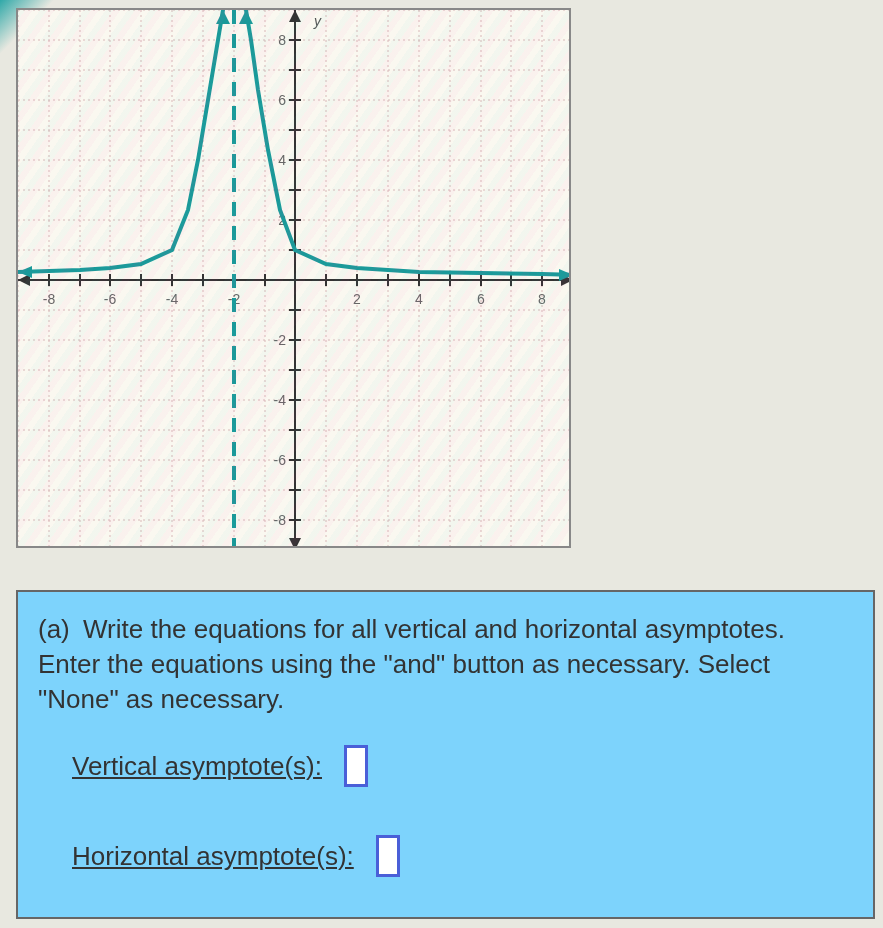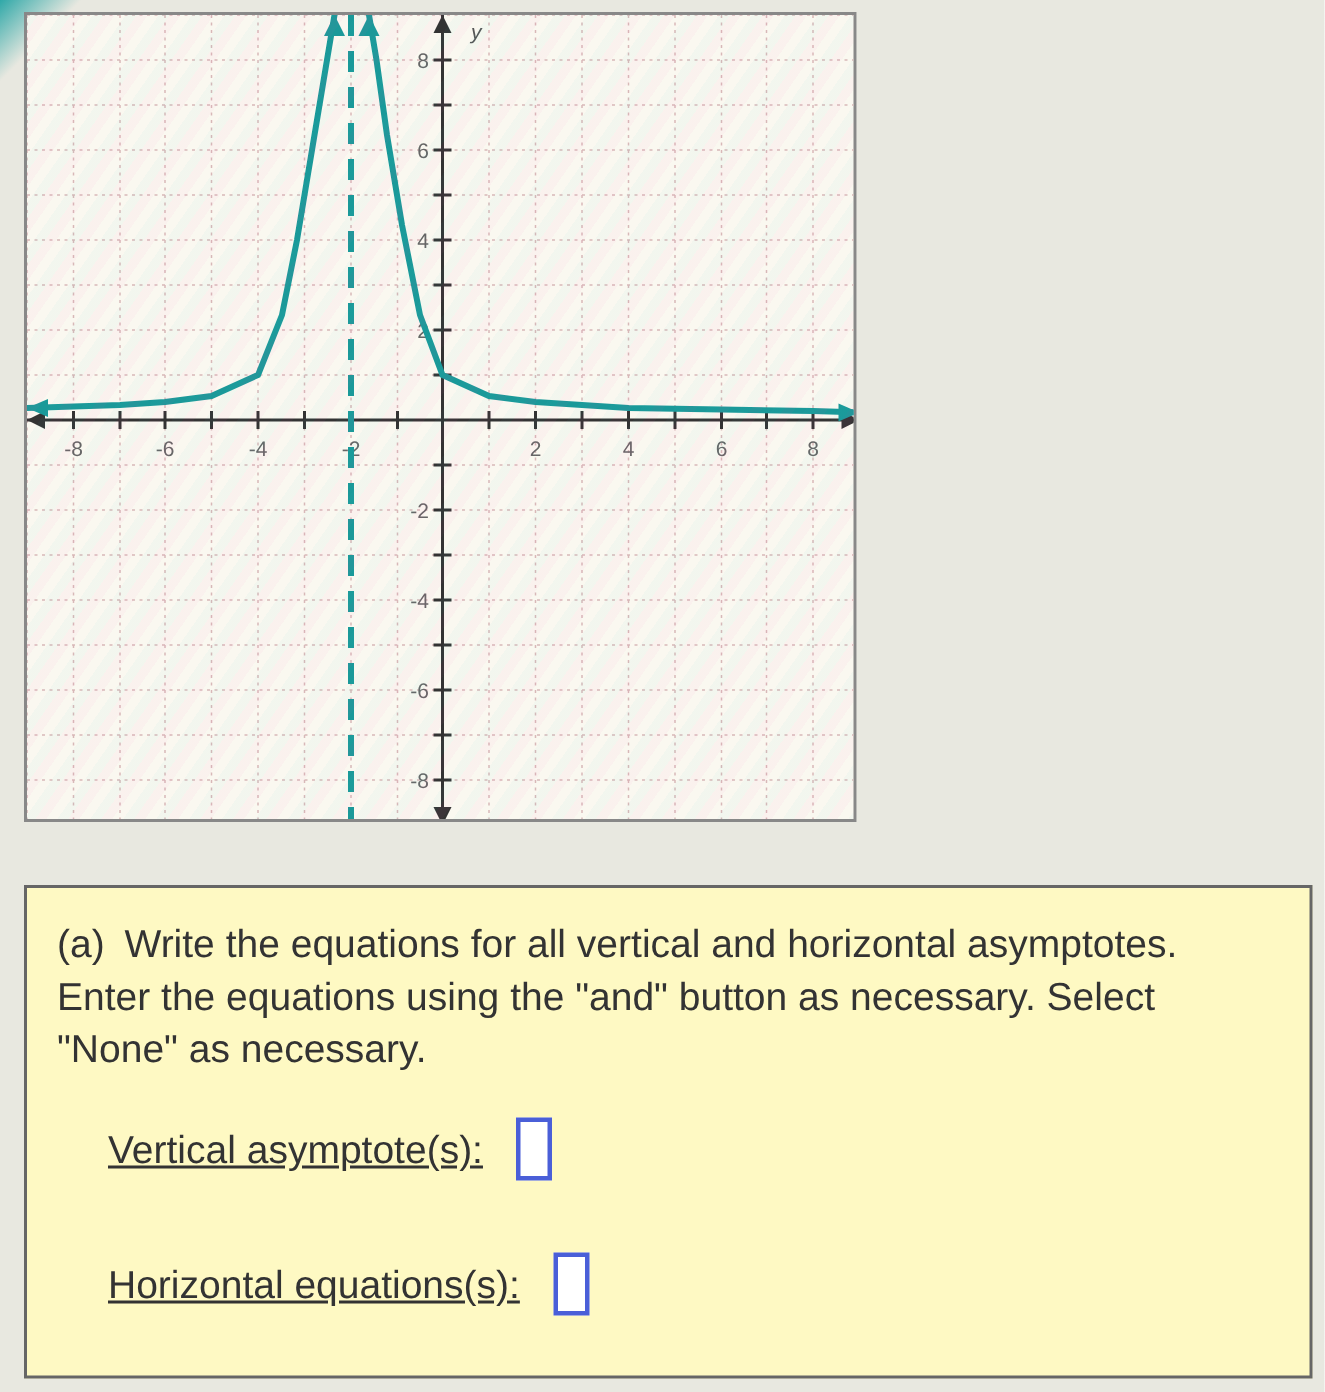--- a/index.html
+++ b/index.html
@@ -29,21 +29,21 @@
     pointer-events: none;
     position: absolute;
     inset: 0;
     background:
       repeating-linear-gradient(125deg, rgba(60,200,200,0.04) 0 6px, rgba(255,80,180,0.04) 6px 12px, rgba(255,255,255,0) 12px 18px);
   }
   .question-box {
     margin: 0 8px 0 8px;
     border: 2px solid #666;
     padding: 20px 20px 40px 20px;
-    background: #fef9c3;
+    background: #7dd3fc;
     font-size: 26px;
     color: #333;
     line-height: 1.35;
   }
   .question-text {
     margin-bottom: 28px;
   }
   .question-text .part-label {
     display: inline-block;
     vertical-align: top;
@@ -212,18 +212,18 @@
   <div class="question-box">
     <div class="question-text">
       <span class="part-label">(a)</span>
       <span class="body">Write the equations for all vertical and horizontal asymptotes. Enter the equations using the "and" button as necessary. Select "None" as necessary.</span>
     </div>
     <div class="answer-row">
       <span class="answer-label">Vertical asymptote(s):</span>
       <input class="answer-input" value="" style="">
     </div>
     <div class="answer-row">
-      <span class="answer-label">Horizontal equations(s):</span>
+      <span class="answer-label">Horizontal asymptote(s):</span>
       <input class="answer-input" value="" style="">
     </div>
   </div>
 
 </div>
 
 </body></html>

